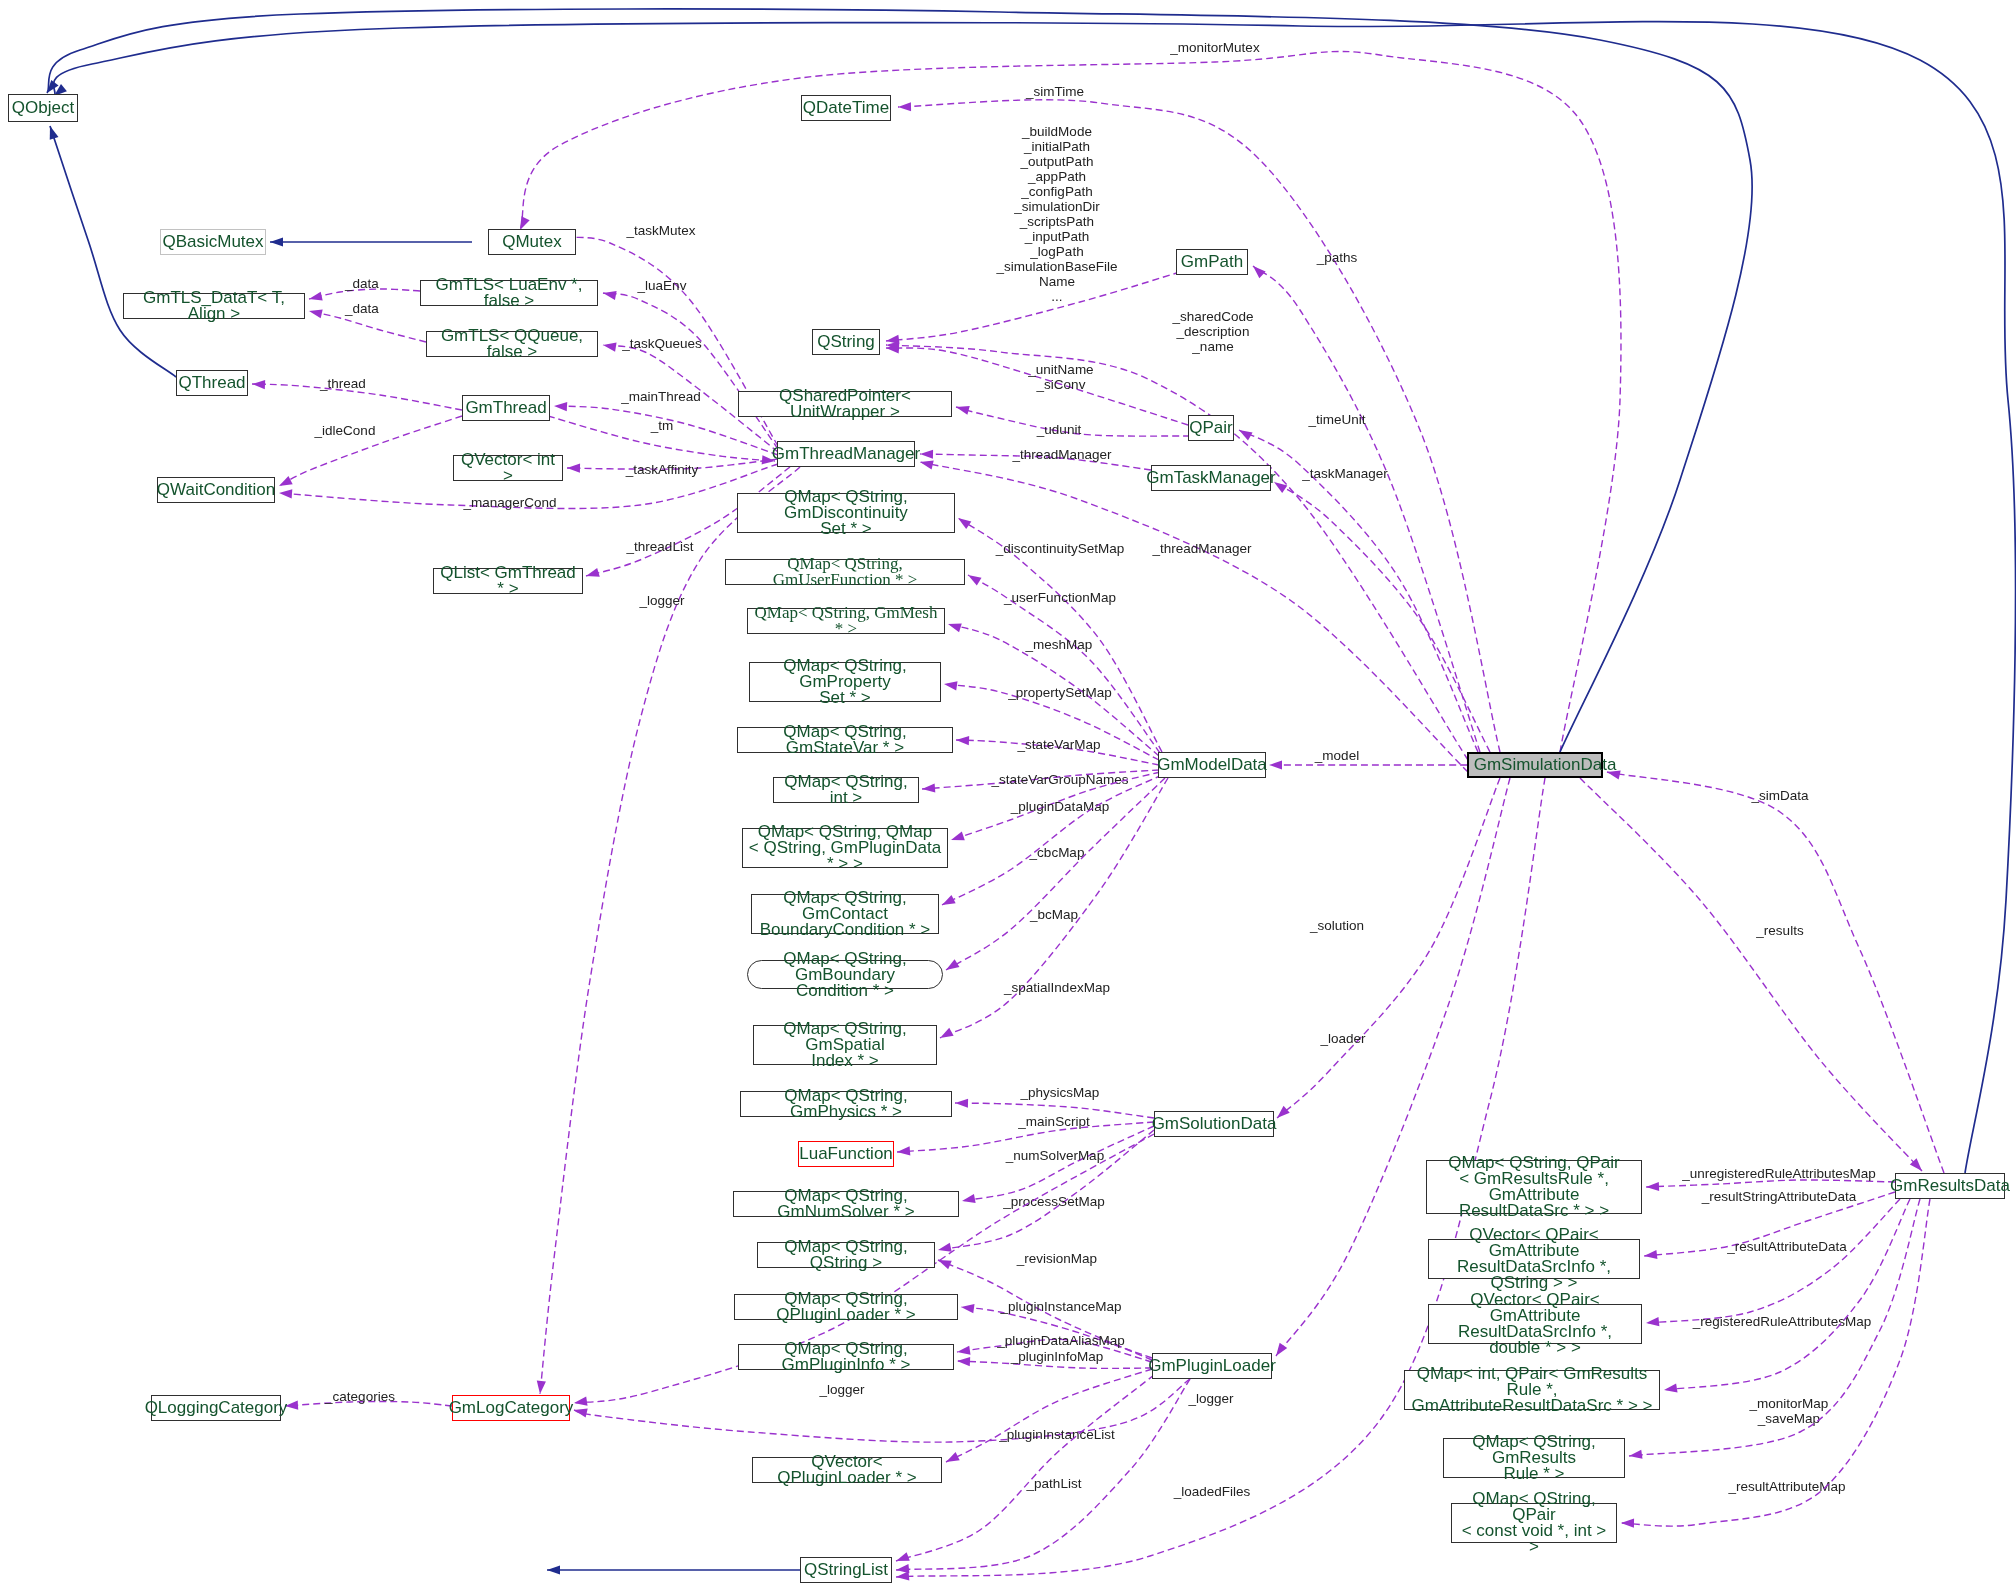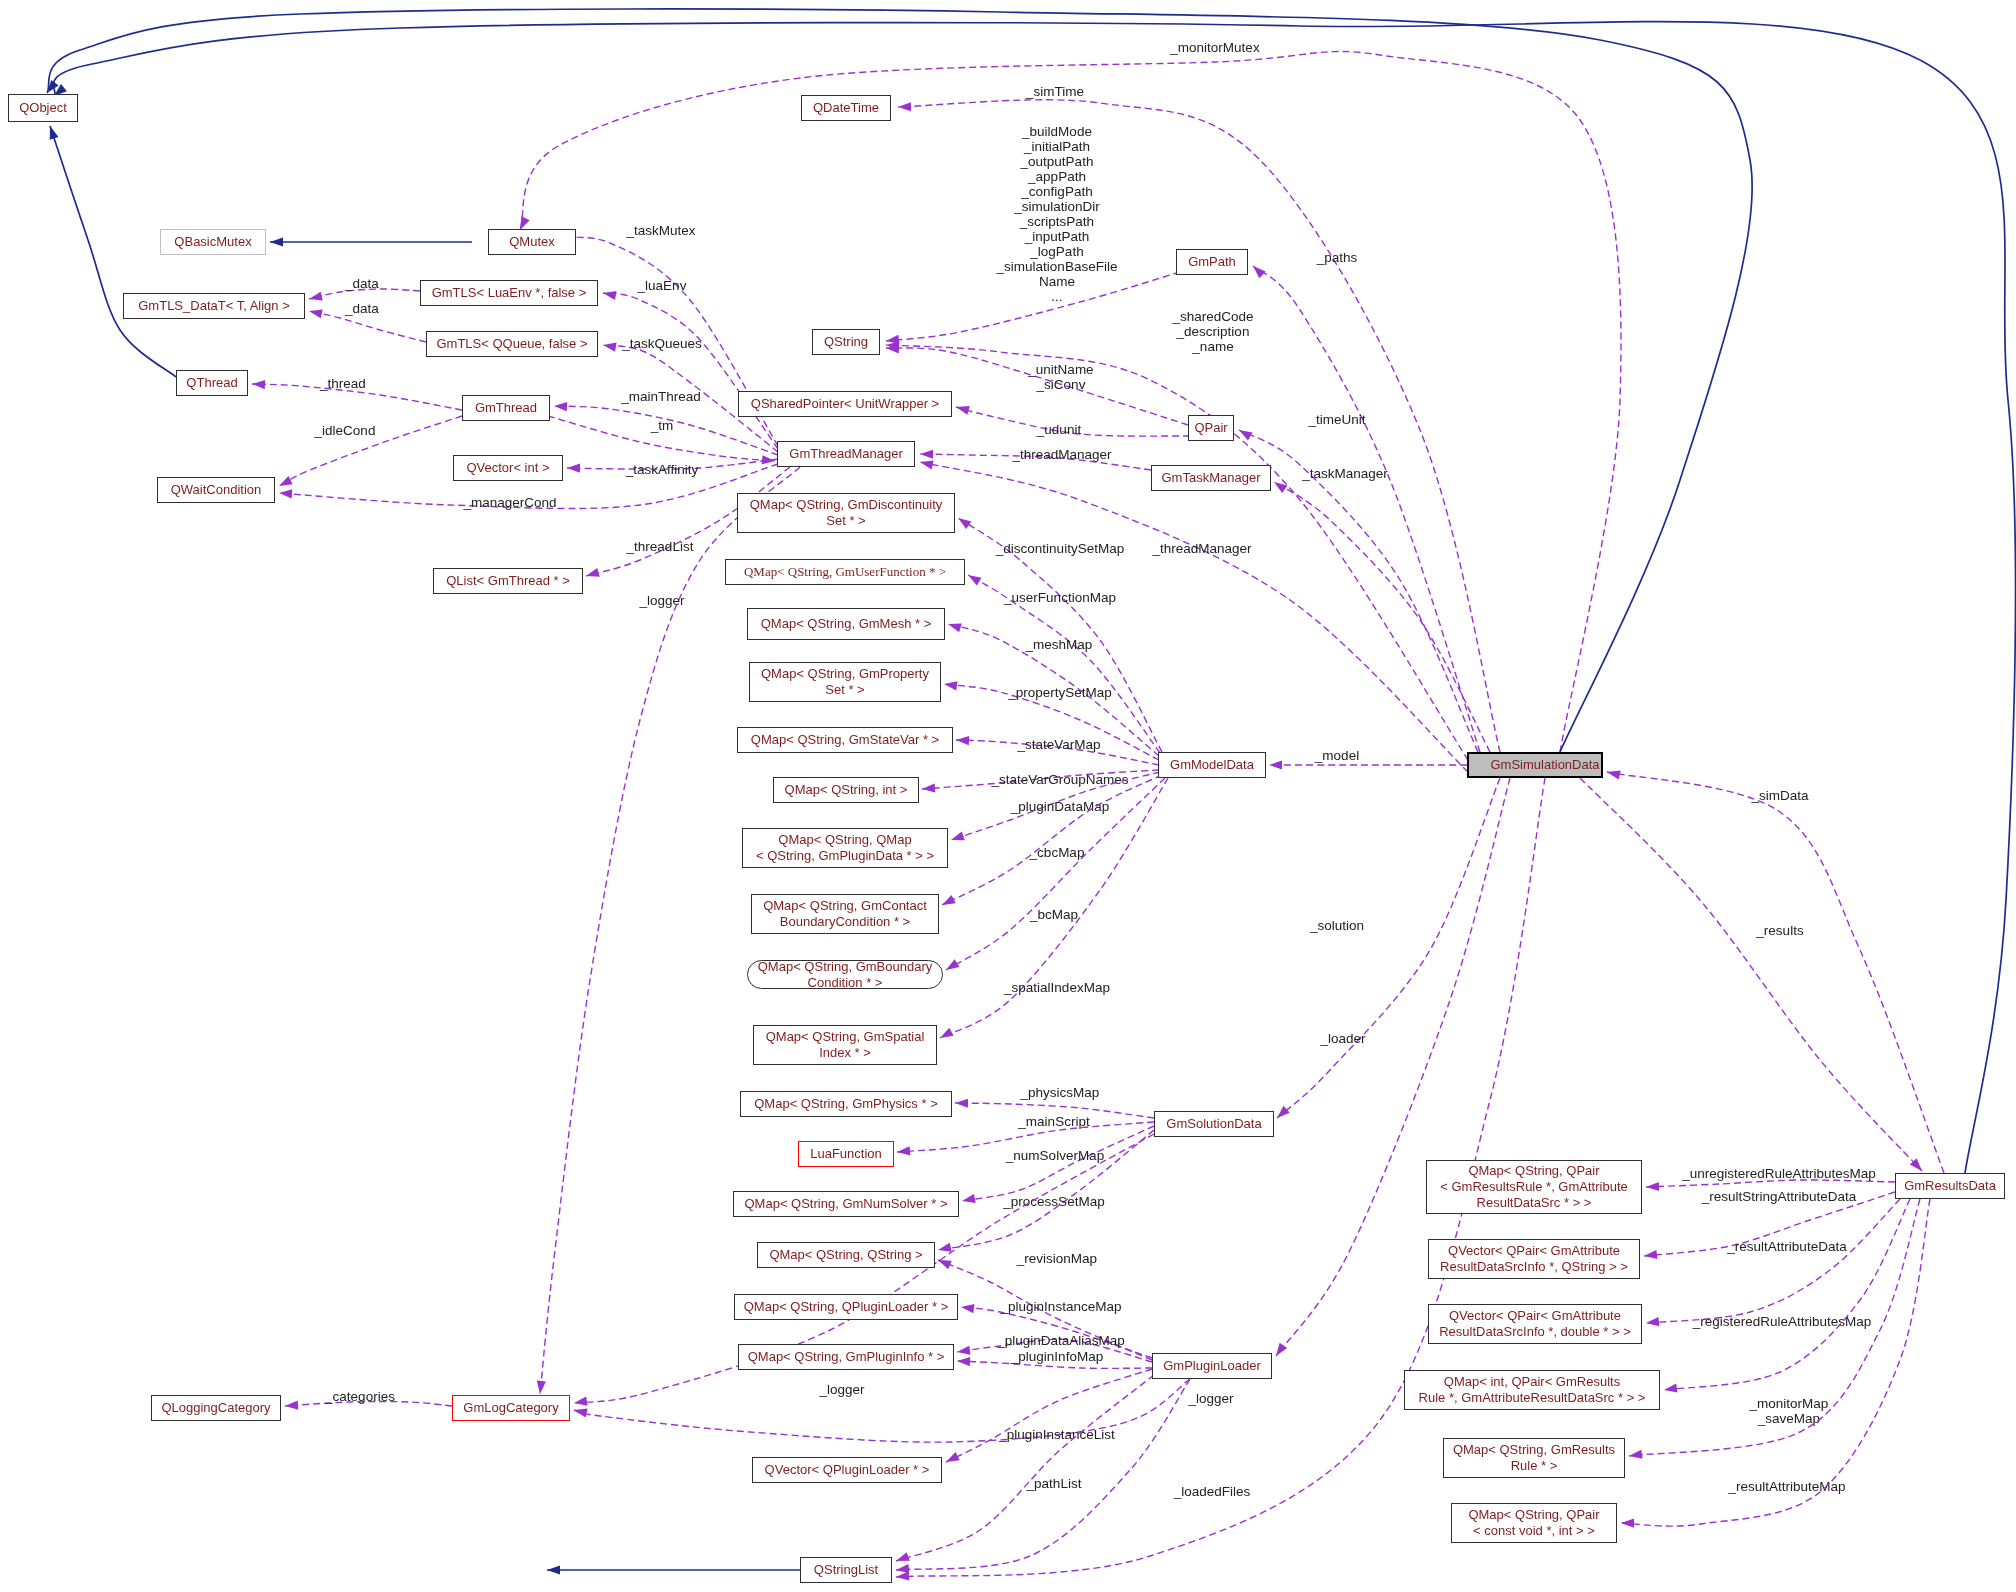--- a/index.html
+++ b/index.html
@@ -1,22 +1,22 @@
 <!DOCTYPE html>
 <html><head>
 <meta charset="utf-8">
 <style>
   html,body{margin:0;padding:0;background:#ffffff;}
   #stage{position:relative;width:2016px;height:1592px;background:#ffffff;overflow:hidden;
          font-family:"Liberation Sans","DejaVu Sans",sans-serif;}
   #edges{position:absolute;left:0;top:0;width:2016px;height:1592px;}
   .node{position:absolute;display:flex;align-items:center;justify-content:center;
         text-align:center;white-space:pre-line;box-sizing:border-box;
-        background:#ffffff;border:1.5px solid #2f2f2f;color:#7f1d1d;
-        font-size:13px;line-height:16px;padding:1px 4px;cursor:pointer;}
+        background:#ffffff;border:1.5px solid #2f2f2f;color:#14532d;
+        font-size:17px;line-height:16px;padding:1px 4px;cursor:pointer;}
   .node.external{border-color:#c2c2c2;}
   .node.truncated{border-color:#ff0000;}
   .node.current{background:#bdbdbd;border:2px solid #000;padding-left:24px;}
   text.elabel{font-size:13.5px;fill:#222222;}
 </style>
 </head>
 <body>
 
 <div id="stage">
   <svg id="edges" viewBox="0 0 2016 1592" xmlns="http://www.w3.org/2000/svg">
@@ -221,21 +221,21 @@
       <div class="node" style="left: 453px; top: 455px; width: 110px; height: 26px;">QVector&lt; int &gt;</div>
       <div class="node" style="left: 157px; top: 477px; width: 118px; height: 26px;">QWaitCondition</div>
       <div class="node" style="left: 433px; top: 568px; width: 150px; height: 26px;">QList&lt; GmThread * &gt;</div>
       <div class="node" style="left: 801px; top: 95px; width: 90px; height: 26px;">QDateTime</div>
       <div class="node" style="left: 812px; top: 329px; width: 68px; height: 26px;">QString</div>
       <div class="node" style="left: 738px; top: 391px; width: 214px; height: 26px;">QSharedPointer&lt; UnitWrapper &gt;</div>
       <div class="node" style="left: 777px; top: 441px; width: 138px; height: 26px;">GmThreadManager</div>
       <div class="node" style="left: 737px; top: 493px; width: 218px; height: 40px;">QMap&lt; QString, GmDiscontinuity
 Set * &gt;</div>
       <div class="node" style="left: 725px; top: 559px; width: 240px; height: 26px; font-family: Liberation Serif, serif;">QMap&lt; QString, GmUserFunction * &gt;</div>
-      <div class="node" style="left: 747px; top: 608px; width: 198px; height: 32px;">QMap&lt; QString, GmMesh * &gt;</div>
+      <div class="node" style="left: 747px; top: 608px; width: 198px; height: 26px; font-family: Liberation Serif, serif;">QMap&lt; QString, GmMesh * &gt;</div>
       <div class="node" style="left: 749px; top: 662px; width: 192px; height: 40px;">QMap&lt; QString, GmProperty
 Set * &gt;</div>
       <div class="node" style="left: 737px; top: 727px; width: 216px; height: 26px;">QMap&lt; QString, GmStateVar * &gt;</div>
       <div class="node" style="left: 773px; top: 777px; width: 146px; height: 26px;">QMap&lt; QString, int &gt;</div>
       <div class="node" style="left: 742px; top: 828px; width: 206px; height: 40px;">QMap&lt; QString, QMap
 &lt; QString, GmPluginData * &gt; &gt;</div>
       <div class="node" style="left: 751px; top: 894px; width: 188px; height: 40px;">QMap&lt; QString, GmContact
 BoundaryCondition * &gt;</div>
       <div class="node" style="left: 747px; top: 960px; width: 196px; height: 29px; border-radius: 15px;">QMap&lt; QString, GmBoundary
 Condition * &gt;</div>

